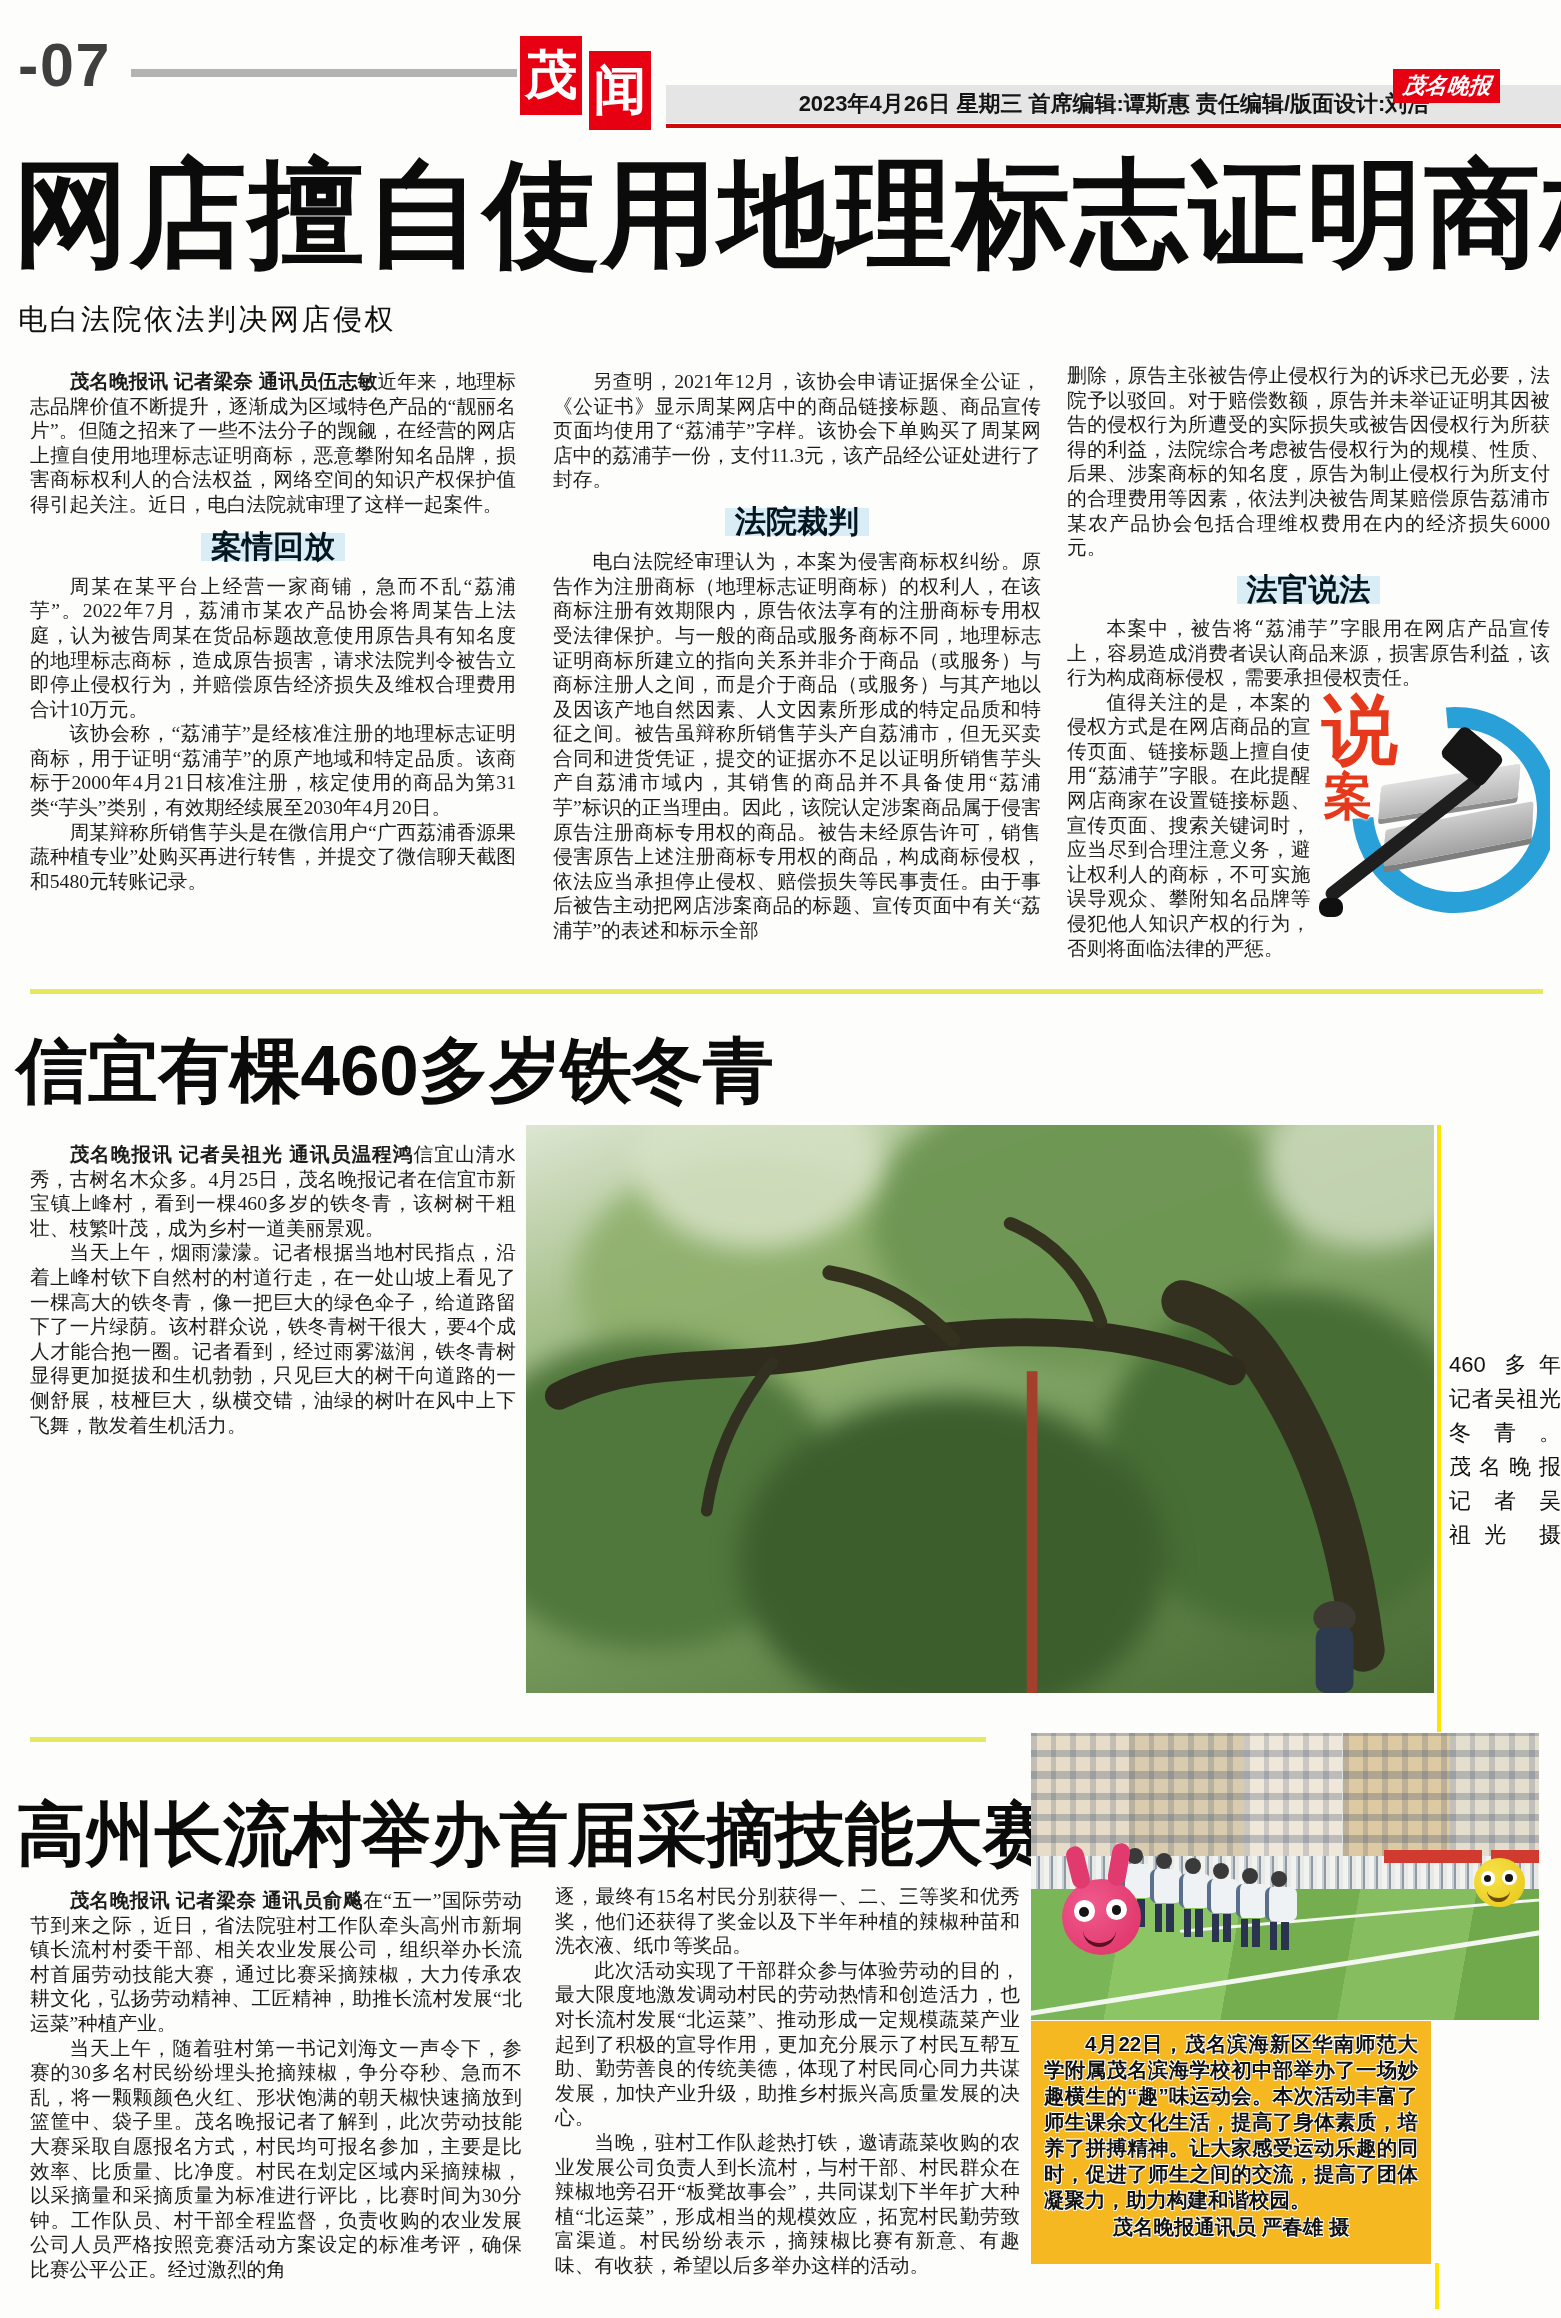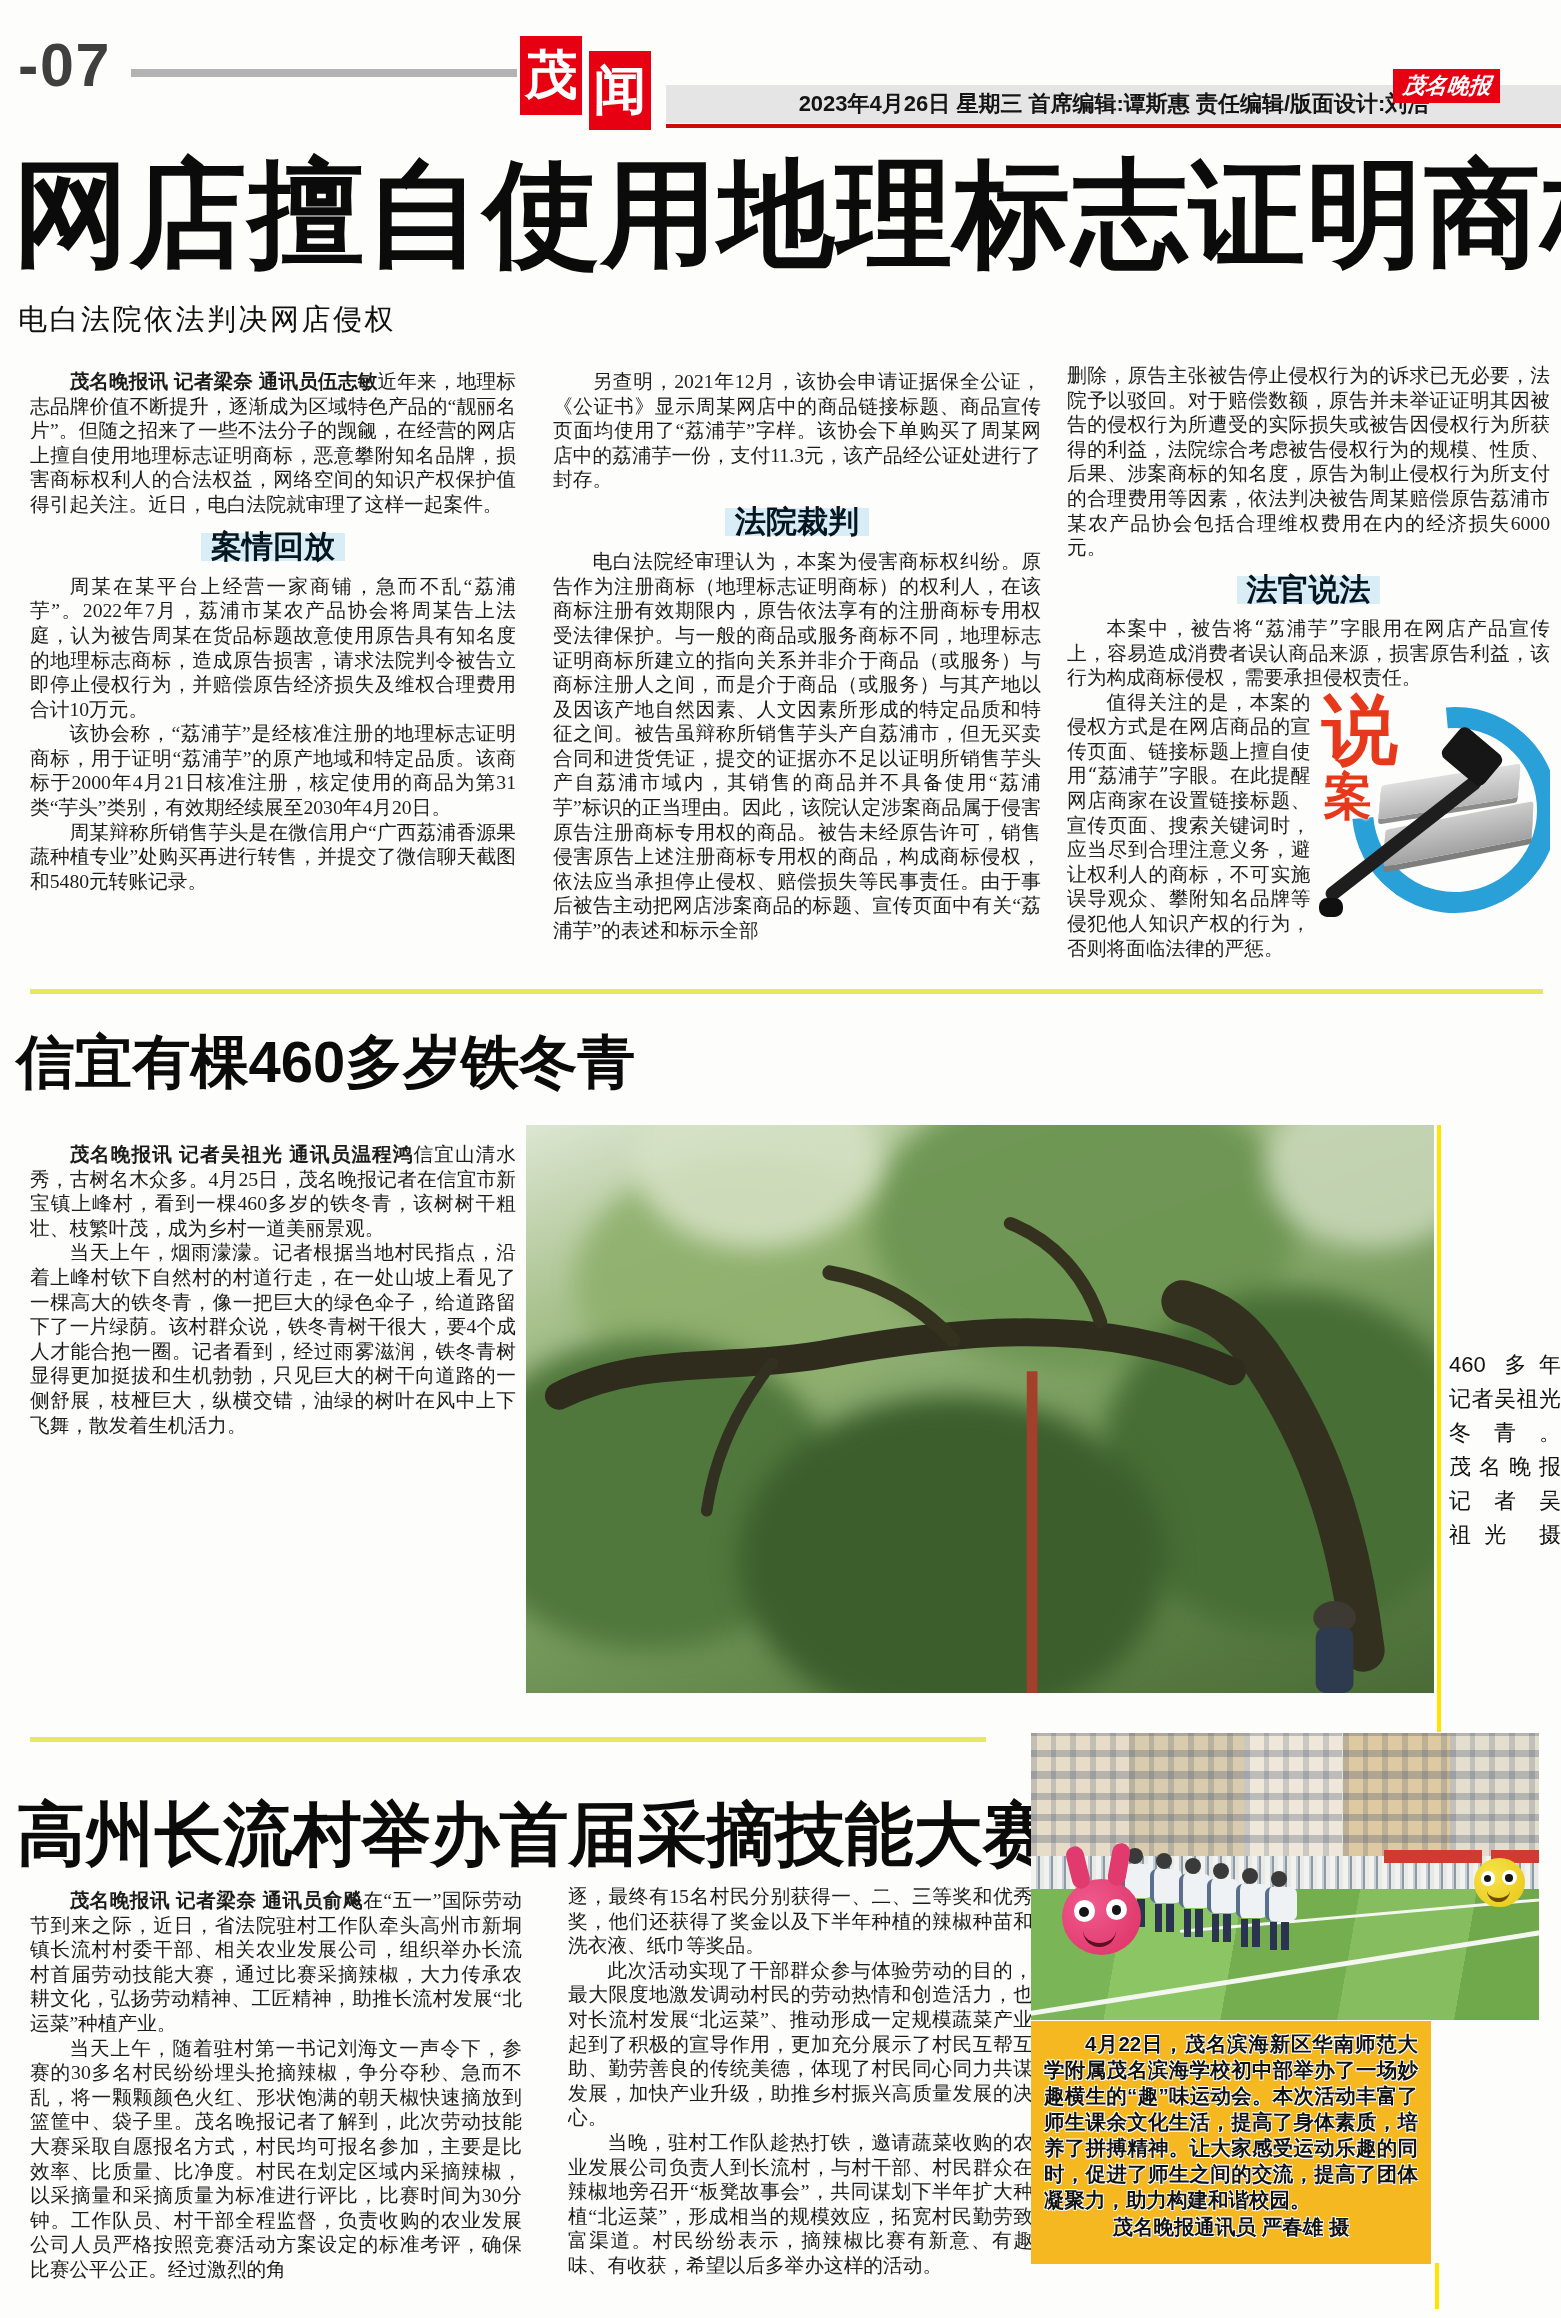--- a/index.html
+++ b/index.html
@@ -23,21 +23,21 @@
   .masthead span{color:#fff;font-family:"DejaVu Serif",serif;font-style:italic;font-weight:bold;
                  font-size:22px;transform:skewX(-6deg);white-space:nowrap;}
   .redline{left:666px;top:124px;width:896px;height:4.1px;background:#cf0a0a;}
 
   
   .h1-main{left:13px;top:140px;width:1540px;font-family:"Liberation Sans",sans-serif;font-weight:900;
            font-size:116px;line-height:1.28;color:#0b0b0b;white-space:nowrap;letter-spacing:1.6px;}
   .h1-sub{left:18px;top:300px;font-family:"Liberation Sans",sans-serif;font-weight:500;
           font-size:29px;color:#101010;letter-spacing:2.5px;}
   .h2-main{left:16.4px;top:1024px;font-family:"Liberation Sans",sans-serif;font-weight:900;
-           font-size:58px;color:#0b0b0b;white-space:nowrap;}
+           font-size:71px;color:#0b0b0b;white-space:nowrap;}
   .h3-main{left:16.4px;top:1789px;font-family:"Liberation Sans",sans-serif;font-weight:900;
            font-size:69px;color:#0b0b0b;white-space:nowrap;}
 
   
   .col{font-size:19.7px;line-height:24.6px;text-align:justify;color:#1c1c1c;overflow:hidden;}
   .col p{margin:0;text-indent:2em;}
   .col p.noind{text-indent:0;}
   .lead{font-family:"Liberation Sans",sans-serif;font-weight:bold;}
   .sec-head{display:block;width:max-content;margin:16.4px auto 13px;background:#d8edf5;
             font-family:"Liberation Sans",sans-serif;font-weight:bold;font-size:31px;
@@ -76,21 +76,21 @@
   .treephoto{left:526px;top:1125px;width:908px;height:568px;overflow:hidden;
              background:linear-gradient(160deg,#dde6d2 0%,#a8c18d 22%,#7fa264 50%,#5d8146 78%,#4a6b36 100%);}
   .blob{position:absolute;border-radius:50%;filter:blur(13px);}
   .treephoto svg{position:absolute;left:0;top:0;}
   .a2cap{left:1449px;top:1348px;width:112px;font-family:"Liberation Sans",sans-serif;
          font-size:22px;color:#111;}
   .a2cap div{text-align:justify;text-align-last:justify;line-height:34px;}
 
   
   .a3c1{left:30px;top:1888px;width:492px;height:412px;}
-  .a3c2{left:568px;top:1884px;width:465px;height:415px;}
+  .a3c2{left:555px;top:1884px;width:465px;height:415px;}
   .sportphoto{left:1031px;top:1733px;width:508px;height:287px;overflow:hidden;background:#dfe3e0;}
   .bldg{position:absolute;top:0;height:131px;
         background-image:repeating-linear-gradient(0deg,rgba(70,85,110,.30) 0 7.4px,transparent 7.4px 21.3px),
                          repeating-linear-gradient(90deg,rgba(70,85,110,.22) 0 5.7px,transparent 5.7px 19.7px);}
   .crowd{position:absolute;left:0;top:123px;width:508px;height:33px;
          background:repeating-linear-gradient(90deg,#f2f2ee 0 4.9px,#c7ced4 4.9px 7.4px,#8f9aa4 7.4px 9px,#e7e9e6 9px 13px);}
   .banner{position:absolute;top:117px;height:13px;background:#d03a2f;}
   .field{position:absolute;left:0;top:156px;width:508px;height:131px;
          background:linear-gradient(100deg,#7ab657 0 18%,#8cc563 18% 40%,#74ae4f 40% 62%,#86bd5e 62% 84%,#6fa94b 84%);}
   .wline{position:absolute;background:#f4f6f0;height:4.9px;border-radius:2.5px;}

